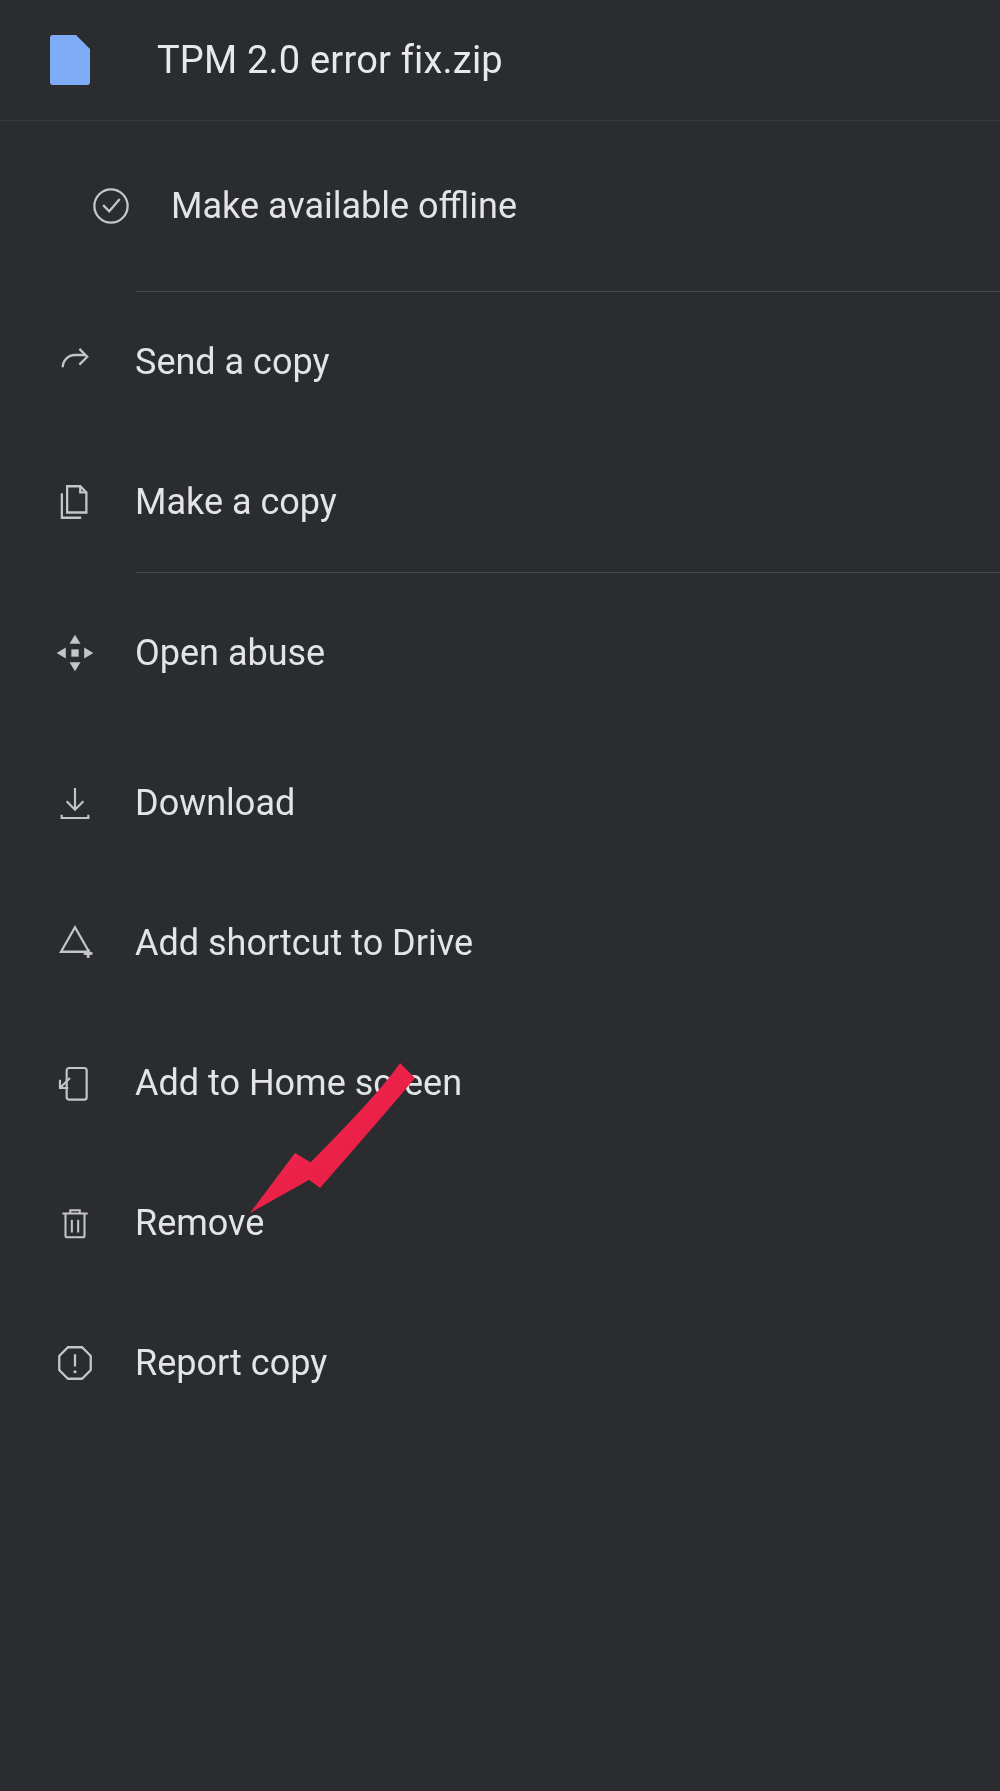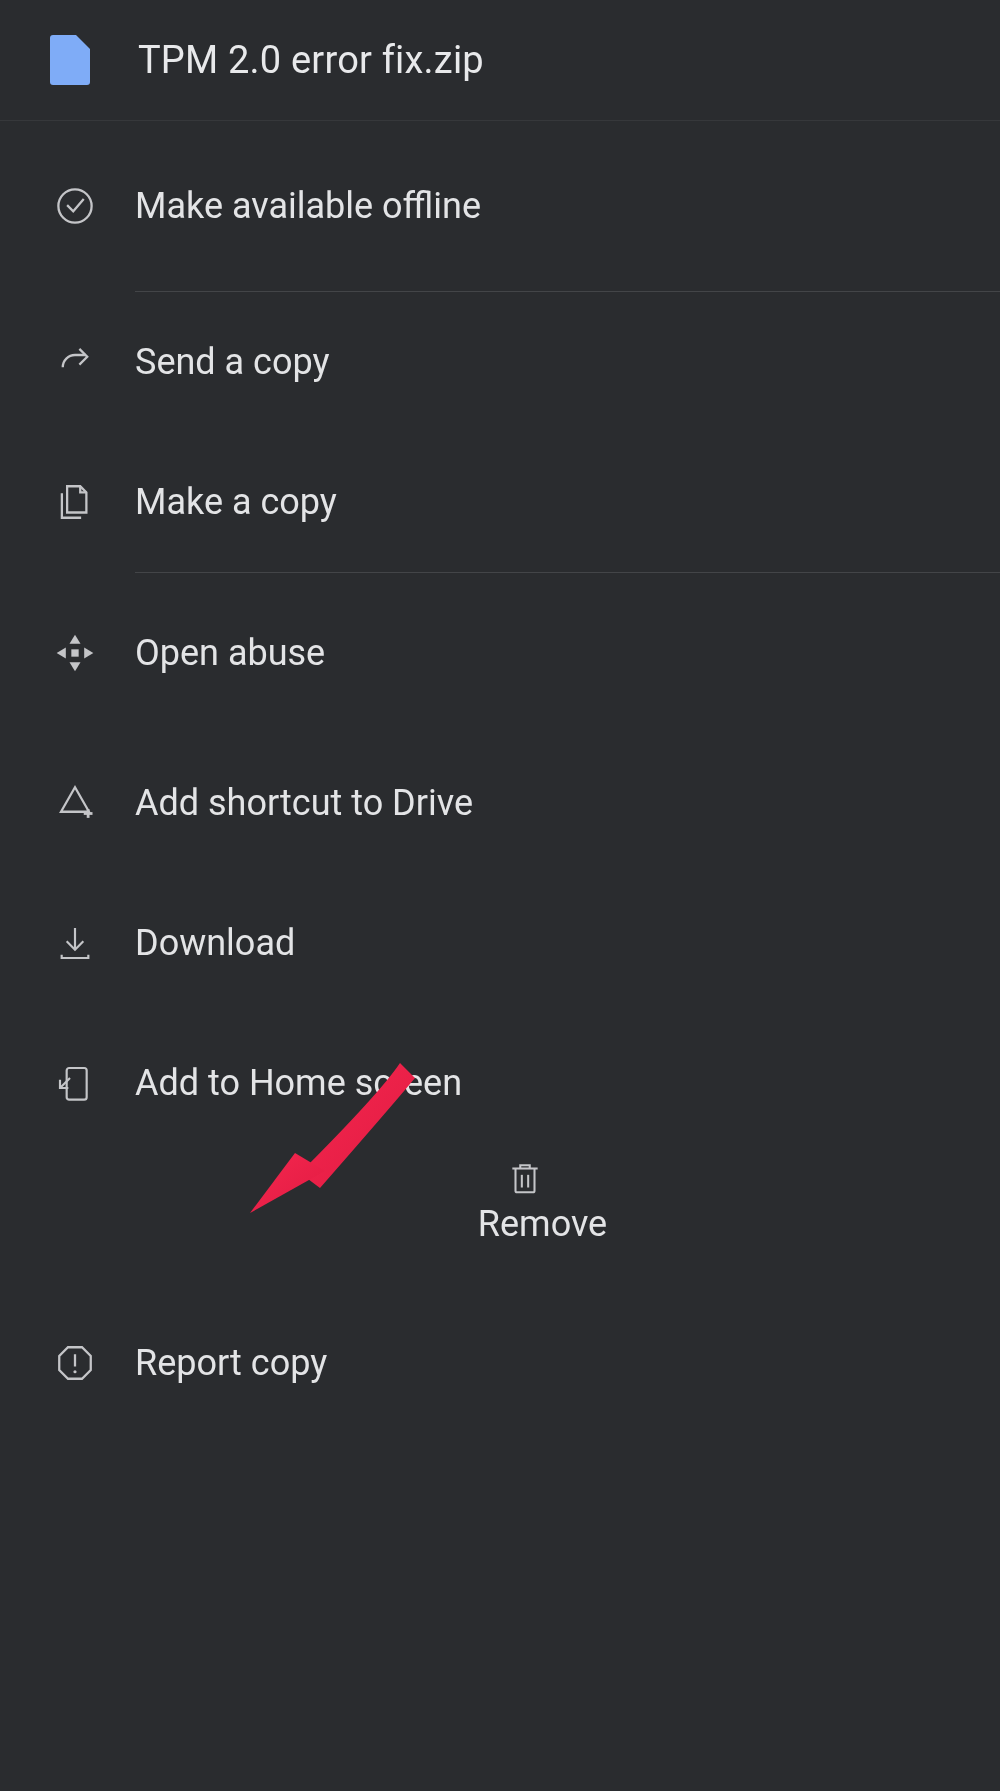--- a/index.html
+++ b/index.html
@@ -15,20 +15,21 @@
   .sheet {
     width: 1000px;
     position: relative;
   }
   .header {
     display: flex;
     align-items: center;
     height: 120px;
     padding-left: 50px;
     border-bottom: 1px solid rgba(255,255,255,0.06);
+    gap: 19px;
   }
   .file-icon {
     width: 40px;
     height: 50px;
     background: #7facf7;
     border-radius: 3px;
     position: relative;
     flex: 0 0 auto;
   }
   .file-icon::after {
@@ -76,33 +77,33 @@
     margin-left: 135px;
   }
   svg { stroke: currentColor; fill: none; stroke-width: 2.6; }
   svg.fill { fill: currentColor; stroke: none; }
   
   .arrow-overlay {
     position: absolute;
     pointer-events: none;
   }
 
-  .menu-item[data-annot="true"] { position: relative; flex-direction: column; }
+  .menu-item[data-annot="true"] { position: relative; }
 </style>
 </head>
 <body>
 
 <div class="sheet">
 
   <div class="header">
     <div class="file-icon"></div>
     <div class="title">TPM 2.0 error fix.zip</div>
   </div>
 
-  <div class="menu-item" style="height:170px;">
+  <div class="menu-item" style="height:170px;margin-left:36px;">
     <div class="icon-slot">
       <svg viewBox="0 0 48 48" width="42" height="42">
         <circle cx="24" cy="24" r="19"></circle>
         <polyline points="15,23 22,30 34,16"></polyline>
       </svg>
     </div>
     <div class="label">Make available offline</div>
   </div>
 
   <div class="inset-divider"></div>
@@ -139,38 +140,38 @@
         <polygon points="4,24 14,18 14,30"></polygon>
         <polygon points="44,24 34,30 34,18"></polygon>
         <rect x="20" y="20" width="8" height="8"></rect>
       </svg>
     </div>
     <div class="label">Open abuse</div>
   </div>
 
   <div class="menu-item">
     <div class="icon-slot">
-      <svg viewBox="0 0 48 48" width="42" height="42">
-        <polygon points="24,6 40,34 8,34"></polygon>
-        <line x1="34" y1="36" x2="44" y2="36" stroke-width="3.2"></line>
-        <line x1="39" y1="31" x2="39" y2="41" stroke-width="3.2"></line>
-      </svg>
-    </div>
-    <div class="label">Add shortcut to Drive</div>
-  </div>
-
-  <div class="menu-item">
-    <div class="icon-slot">
       <svg viewBox="0 0 48 48" width="40" height="40">
         <line x1="24" y1="6" x2="24" y2="30"></line>
         <polyline points="14,22 24,32 34,22"></polyline>
         <polyline points="8,38 8,42 40,42 40,38"></polyline>
       </svg>
     </div>
     <div class="label">Download</div>
+  </div>
+
+  <div class="menu-item">
+    <div class="icon-slot">
+      <svg viewBox="0 0 48 48" width="42" height="42">
+        <polygon points="24,6 40,34 8,34"></polygon>
+        <line x1="34" y1="36" x2="44" y2="36" stroke-width="3.2"></line>
+        <line x1="39" y1="31" x2="39" y2="41" stroke-width="3.2"></line>
+      </svg>
+    </div>
+    <div class="label">Add shortcut to Drive</div>
   </div>
 
 
   <div class="menu-item">
     <div class="icon-slot">
       <svg viewBox="0 0 48 48" width="40" height="40">
         <rect x="14" y="6" width="24" height="38" rx="3"></rect>
         <polyline points="6,20 6,30 16,30"></polyline>
         <line x1="6" y1="30" x2="18" y2="18"></line>
       </svg>

